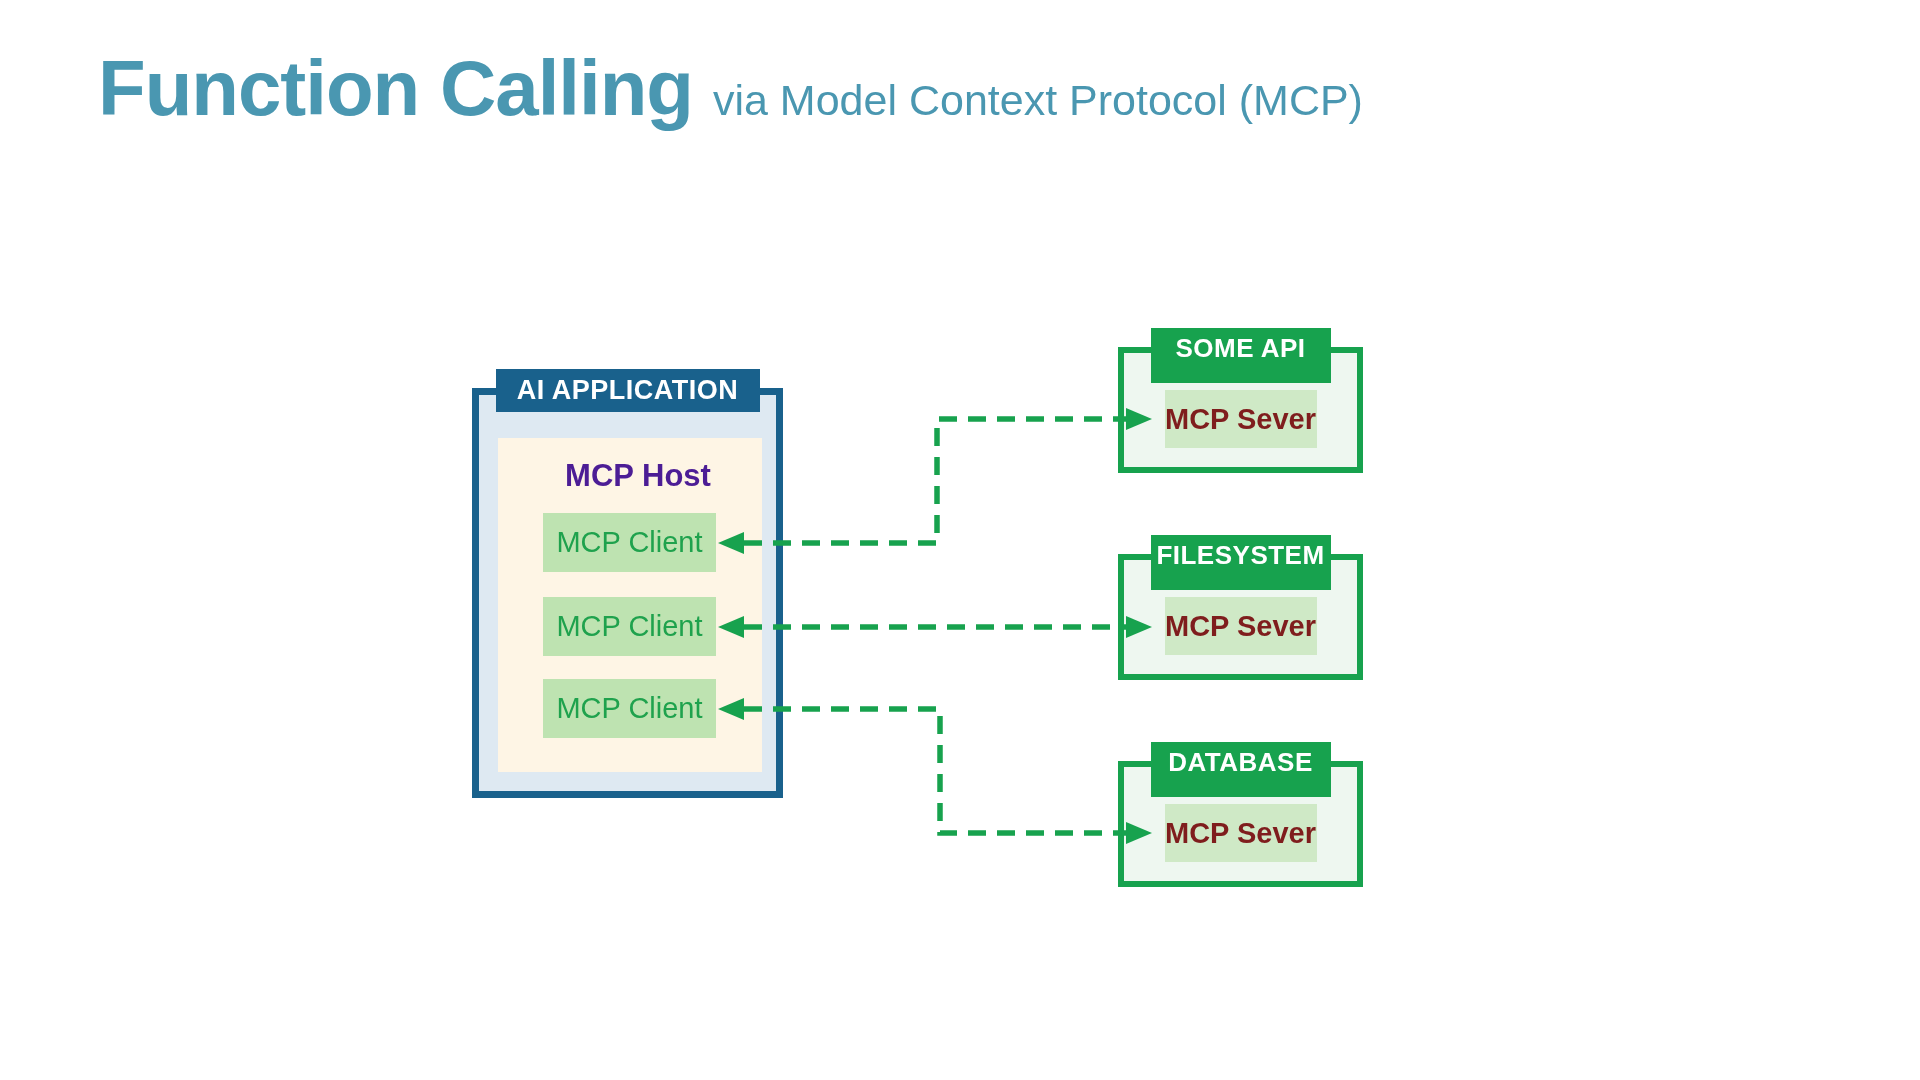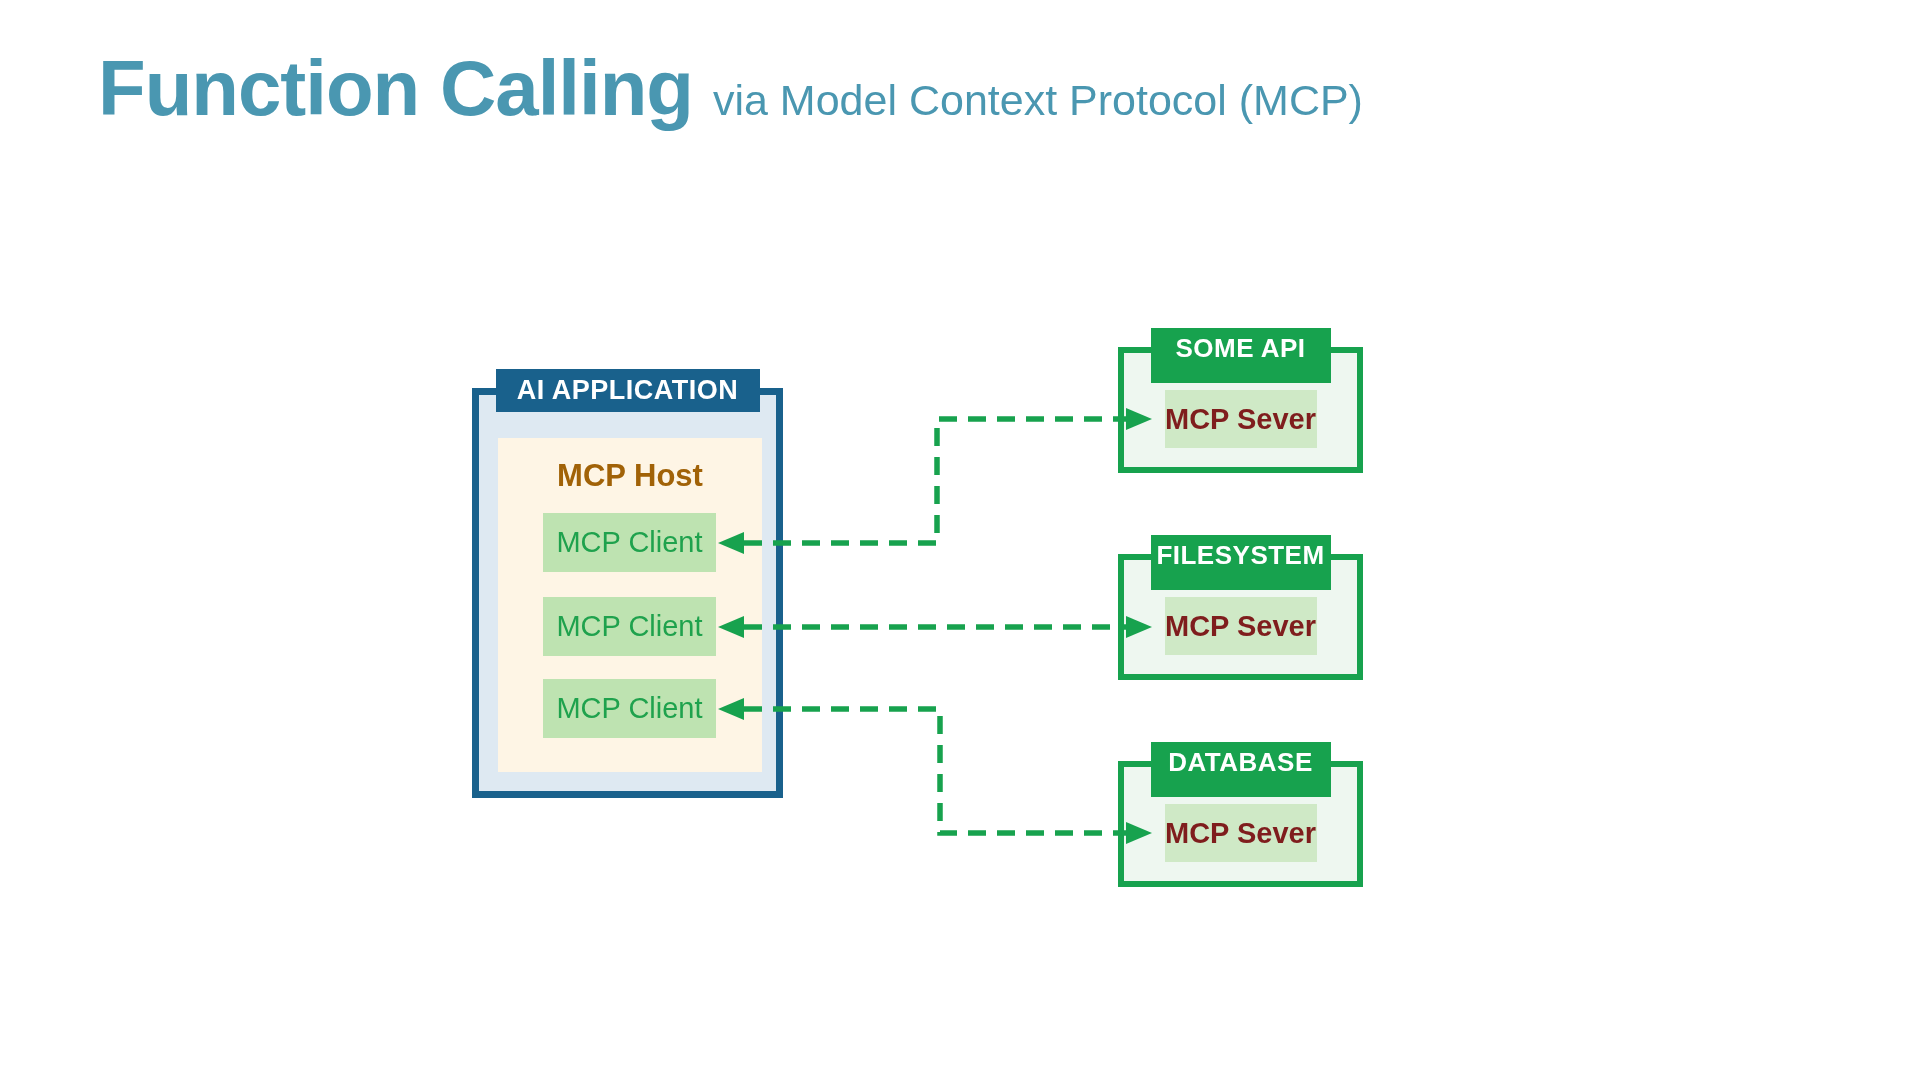--- a/index.html
+++ b/index.html
@@ -23,21 +23,21 @@
     width:264px; height:43px; line-height:43px; background:#19618C;
     color:#ffffff; font-size:27px; font-weight:bold; text-align:center;
     letter-spacing:0.5px;
   }
   .host-panel {
     position:absolute; left:19px; top:43px; width:264px; height:334px;
     background:#FEF5E5;
   }
   .host-label {
     position:absolute; top:20px; left:0; width:100%; text-align:center;
-    color:#a16207; font-size:31px; font-weight:bold;
+    color:#4c1d95; font-size:31px; font-weight:bold;padding-left:8px;
   }
   .client-box {
     position:absolute; left:45px; width:173px; height:59px;
     background:#BEE3B1; color:#1FA24D; font-size:29px; font-weight:normal;
     text-align:center; line-height:59px;
   }
   .client-1 { top:75px; }
   .client-2 { top:159px; }
   .client-3 { top:241px; }
 

